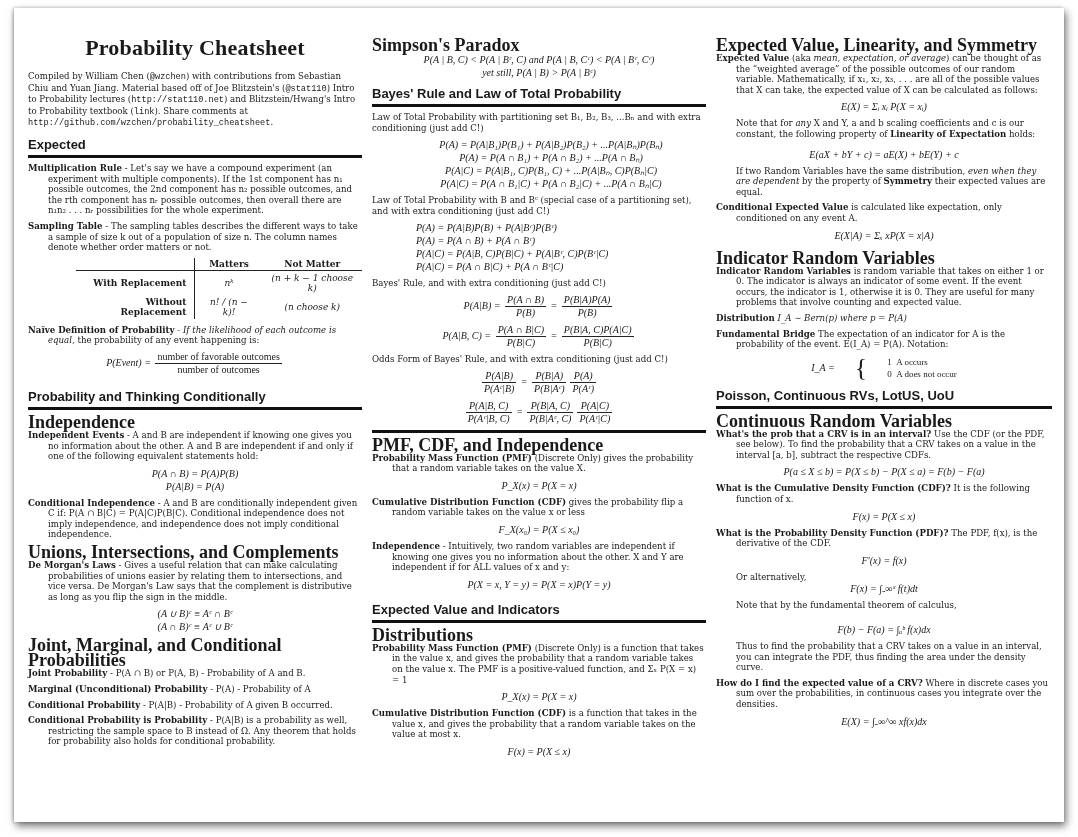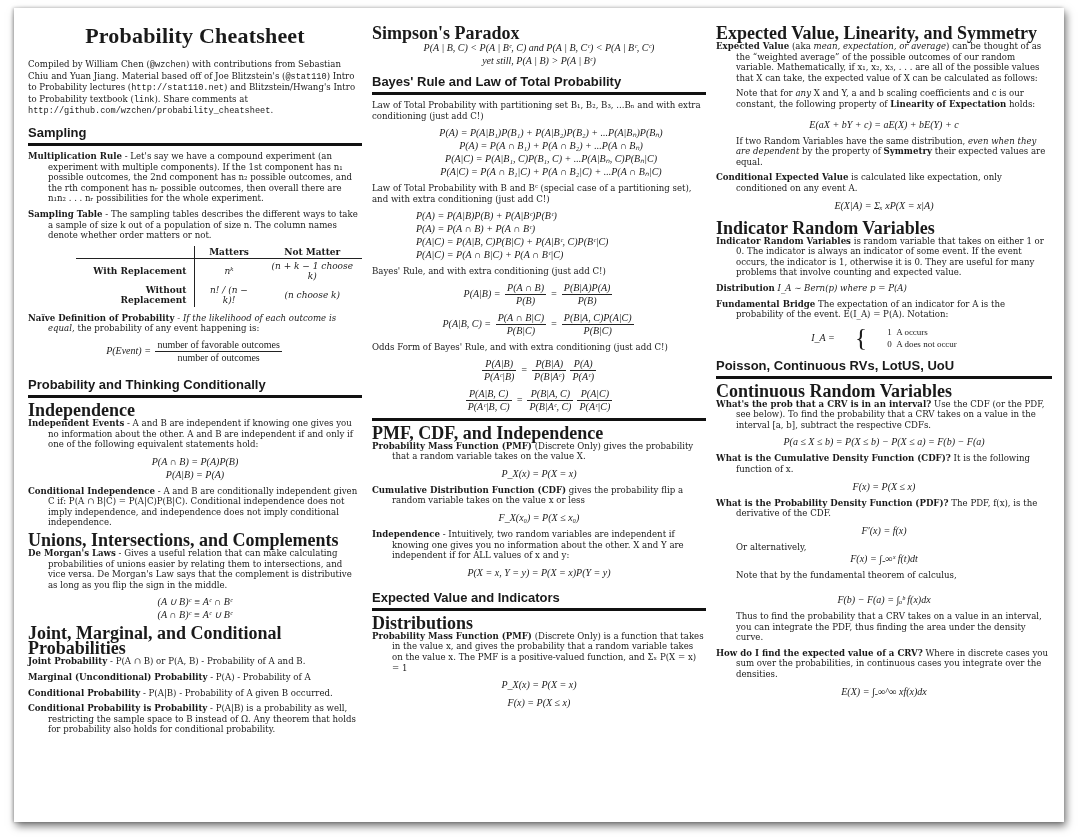--- a/index.html
+++ b/index.html
@@ -1,20 +1,20 @@
 <!DOCTYPE html>
 <html><head>
 <meta charset="utf-8">
 <style>
   html,body{margin:0;padding:0;background:#ffffff;}
   body{width:1078px;height:837px;position:relative;overflow:hidden;
        font-family:"DejaVu Serif","Liberation Serif",serif;color:#1a1a1a;}
   .sheet{position:absolute;left:14px;top:8px;width:1050px;height:814px;background:#fff;
          box-shadow:2px 4px 8px rgba(0,0,0,0.55),-1px 0 3px rgba(0,0,0,0.25);}
-  .col{position:absolute;top:0;}
+  .col{position:absolute;top:12px;}
   .c1{left:14px;width:334px;}
   .c2{left:358px;width:334px;}
   .c3{left:702px;width:336px;}
   .doc-title{font-family:"Liberation Serif",serif;font-weight:bold;font-size:22px;text-align:center;margin-top:15px;margin-bottom:10px;letter-spacing:0.2px;}
   .intro{font-size:8.6px;line-height:10.6px;}
   .mono{font-family:"Liberation Mono","DejaVu Sans Mono",monospace;font-size:8.6px;}
   .sec{font-family:Liberation Sans, sans-serif;font-weight:bold;font-size:13px;margin:0;line-height:19px;}
   .rule{height:3px;background:#111;margin:1px 0 5px 0;}
   .sub{font-family:"Liberation Serif",serif;font-weight:bold;font-size:18px;margin:0;line-height:15px;}
   .p{font-size:8.6px;line-height:10.6px;margin:0 0 5px 0;}
@@ -36,21 +36,21 @@
 
 <div class="sheet">
 
   <div class="col c1">
     <div class="doc-title">Probability Cheatsheet</div>
     <div class="intro">
       <span>Compiled by William Chen (</span><span class="mono">@wzchen</span><span>) with contributions from Sebastian Chiu and Yuan Jiang. Material based off of Joe Blitzstein's (</span><span class="mono">@stat110</span><span>) Intro to Probability lectures (</span><span class="mono">http://stat110.net</span><span>) and Blitzstein/Hwang's Intro to Probability textbook (</span><span class="mono">link</span><span>). Share comments at </span><span class="mono">http://github.com/wzchen/probability_cheatsheet</span><span>.</span>
     </div>
 
     <div style="height:6px"></div>
-    <h2 class="sec">Sampling</h2>
+    <h2 class="sec">Expected</h2>
     <div class="rule"></div>
 
     <p class="def"><span class="term">Multiplication Rule</span><span> - Let's say we have a compound experiment (an experiment with multiple components). If the 1st component has n₁ possible outcomes, the 2nd component has n₂ possible outcomes, and the rth component has nᵣ possible outcomes, then overall there are n₁n₂ . . . nᵣ possibilities for the whole experiment.</span></p>
     <p class="def"><span class="term">Sampling Table</span><span> - The sampling tables describes the different ways to take a sample of size k out of a population of size n. The column names denote whether order matters or not.</span></p>
 
     <table class="samp">
       <tbody>
           <tr>
         <th class="first"></th>
         <th>Matters</th>
@@ -158,27 +158,29 @@
     <div class="eq">F_X(x₀) = P(X ≤ x₀)</div>
     <p class="def"><span class="term">Independence</span><span> - Intuitively, two random variables are independent if knowing one gives you no information about the other. X and Y are independent if for ALL values of x and y:</span></p>
     <div class="eq">P(X = x, Y = y) = P(X = x)P(Y = y)</div>
 
     <div style="height:4px"></div>
     <h2 class="sec">Expected Value and Indicators</h2>
     <div class="rule"></div>
     <h3 class="sub">Distributions</h3>
     <p class="def"><span class="term">Probability Mass Function (PMF)</span><span> (Discrete Only) is a function that takes in the value x, and gives the probability that a random variable takes on the value x. The PMF is a positive-valued function, and Σₓ P(X = x) = 1</span></p>
     <div class="eq">P_X(x) = P(X = x)</div>
+    <p class="def"><span class="term">Cumulative Distribution Function (CDF)</span><span> is a function that takes in the value x, and gives the probability that a random variable takes on the value at most x.</span></p>
     <div class="eq">F(x) = P(X ≤ x)</div>
   </div>
 
   <div class="col c3">
     <div style="height:18px"></div>
     <h3 class="sub">Expected Value, Linearity, and Symmetry</h3>
     <p class="def"><span class="term">Expected Value</span><span> (aka </span><span class="it">mean, expectation, or average</span><span>) can be thought of as the “weighted average” of the possible outcomes of our random variable. Mathematically, if x₁, x₂, x₃, . . . are all of the possible values that X can take, the expected value of X can be calculated as follows:</span></p>
+    <div class="eq">E(X) = Σᵢ xᵢ P(X = xᵢ)</div>
     <p class="p" style="padding-left:20px"><span>Note that for </span><span class="it">any</span><span> X and Y, a and b scaling coefficients and c is our constant, the following property of </span><span class="term">Linearity of Expectation</span><span> holds:</span></p>
     <div class="eq" style="margin-top:8px">E(aX + bY + c) = aE(X) + bE(Y) + c</div>
     <p class="p" style="padding-left:20px"><span>If two Random Variables have the same distribution, </span><span class="it">even when they are dependent</span><span> by the property of </span><span class="term">Symmetry</span><span> their expected values are equal.</span></p>
     <p class="def"><span class="term">Conditional Expected Value</span><span> is calculated like expectation, only conditioned on any event A.</span></p>
     <div class="eq">E(X|A) = Σₓ xP(X = x|A)</div>
 
     <div style="height:4px"></div>
     <h3 class="sub">Indicator Random Variables</h3>
     <p class="def"><span class="term">Indicator Random Variables</span><span> is random variable that takes on either 1 or 0. The indicator is always an indicator of some event. If the event occurs, the indicator is 1, otherwise it is 0. They are useful for many problems that involve counting and expected value.</span></p>
     <p class="def"><span class="term">Distribution</span><span class="it"> I_A ∼ Bern(p) where p = P(A)</span></p>

